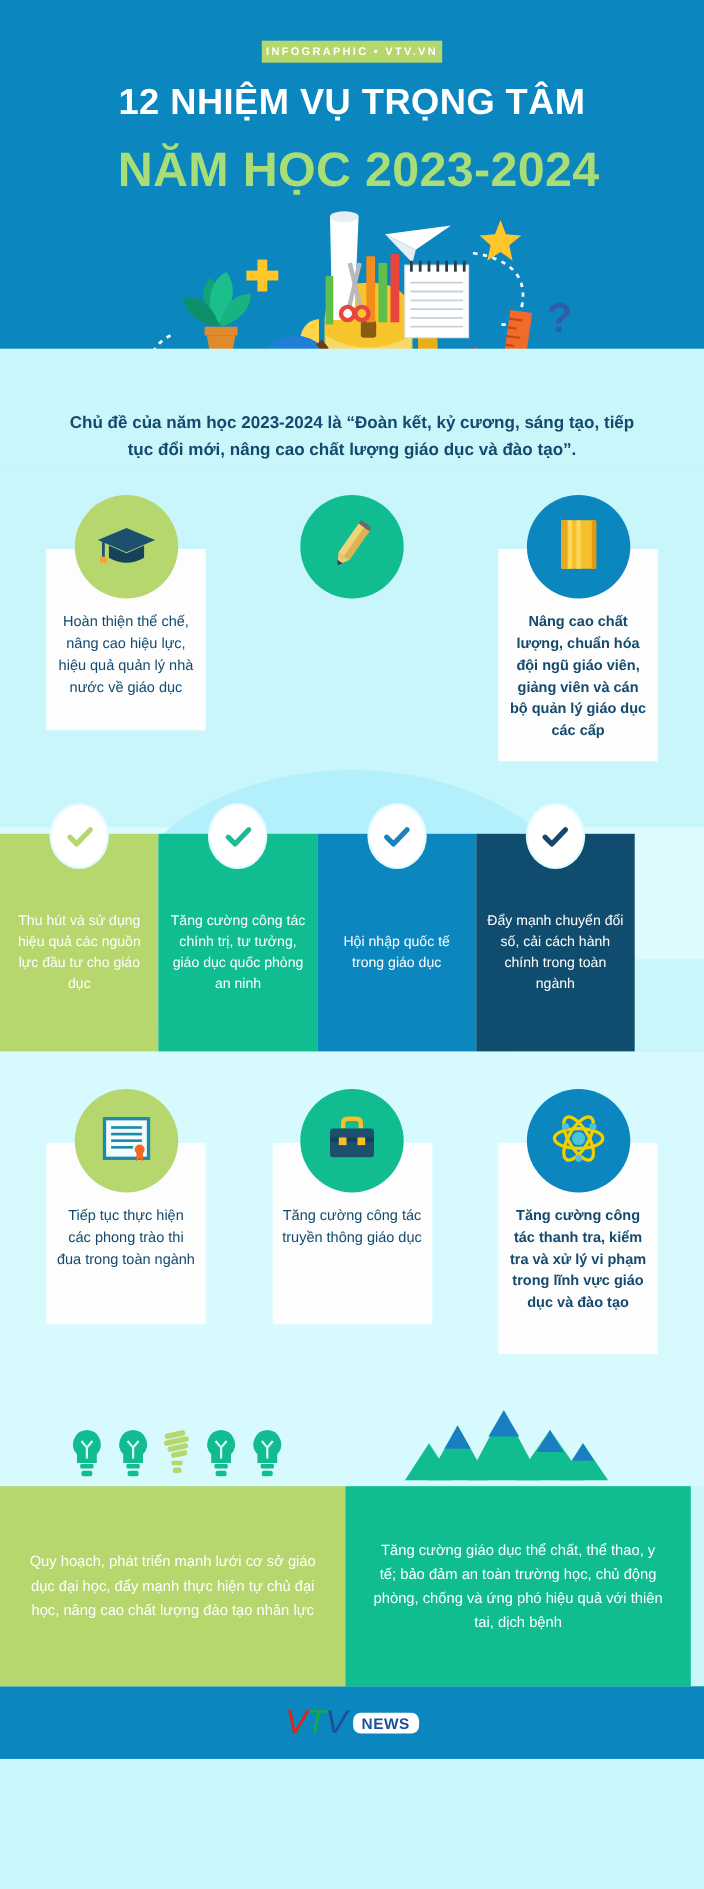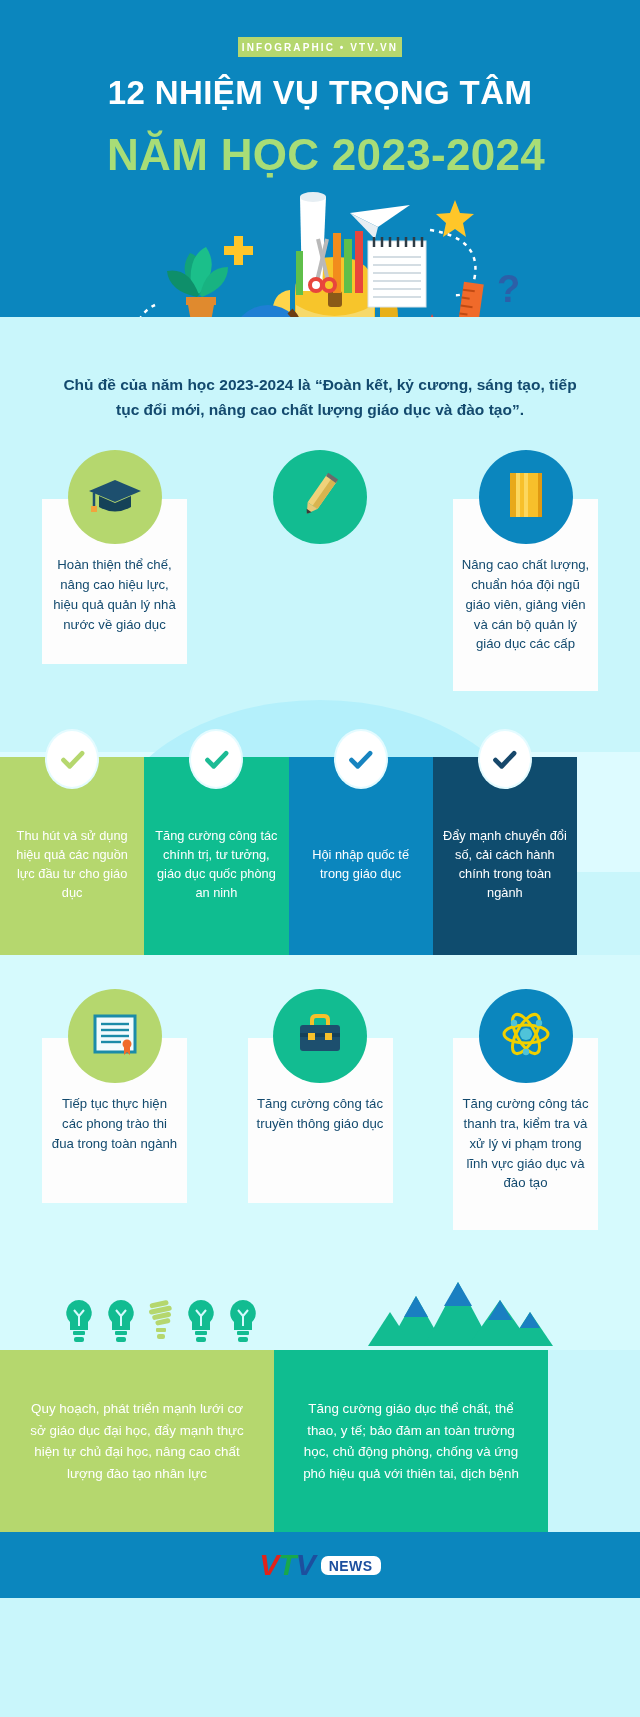--- a/index.html
+++ b/index.html
@@ -105,21 +105,21 @@
     margin-top: -45px;
     padding: 56px 8px 18px;
     width: 145px;
     background: #fdfdfd;
     color: #134a6e;
     font-size: 13.2px;
     line-height: 1.5;
     text-align: center;
     min-height: 165px;
   }
-  .card-body.tall { min-height: 192px; }
+  .card-body.tall { min-height: 192px; font-weight: bold; }
 
   
   .pale-circle {
     position: absolute;
     left: 105px; top: 700px;
     width: 430px; height: 290px;
     background: #b4f0fb;
     border-radius: 50%;
     z-index: 0;
   }
@@ -173,21 +173,21 @@
     position: relative;
     height: 120px;
     background: #d6fafd;
     display: flex;
     align-items: flex-end;
   }
   .bulbs { position: absolute; left: 62px; bottom: 0; display: flex; gap: 8px; align-items: flex-end; }
   .mountains { position: absolute; left: 368px; bottom: 0; }
 
   
-  .final-row { display: flex; width: 548px; height: 182px; }
+  .final-row { display: flex; width: 628px; height: 182px; }
   .final-block {
     flex: 1;
     display: flex;
     align-items: center;
     justify-content: center;
     padding: 14px 24px;
   }
   .final-block .txt {
     color: #ffffff;
     font-size: 13.4px;
@@ -197,21 +197,21 @@
 
   
   .footer {
     height: 66px;
     background: #0b86be;
     display: flex;
     align-items: center;
     justify-content: center;
   }
   .vtv-logo { display: flex; align-items: center; gap: 6px; }
-  .vtv-letters { font-size: 30px; font-weight: bold; font-style: italic; letter-spacing: -1px; line-height: 1; }
+  .vtv-letters { font-size: 30px; font-weight: normal; font-style: italic; letter-spacing: -1px; line-height: 1; }
   .vtv-letters .v1 { color: #e2231a; }
   .vtv-letters .t  { color: #18a84c; }
   .vtv-letters .v2 { color: #1d4f9e; }
   .news-box {
     background: #ffffff;
     border-radius: 7px;
     padding: 3px 8px 2px;
     color: #1d4f9e;
     font-size: 14px;
     font-weight: bold;

